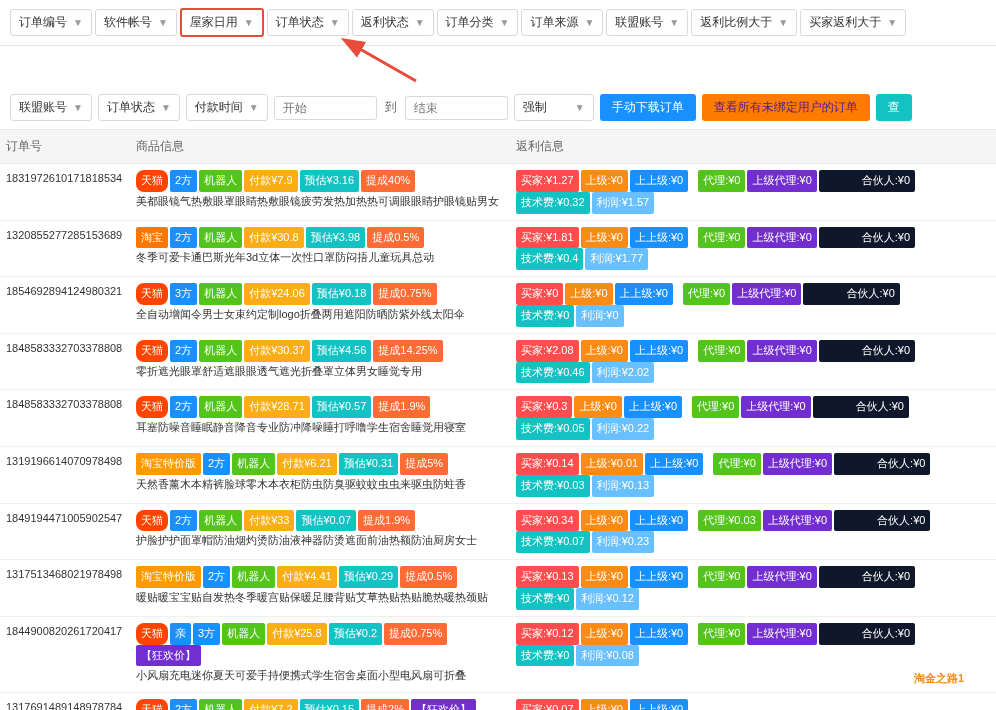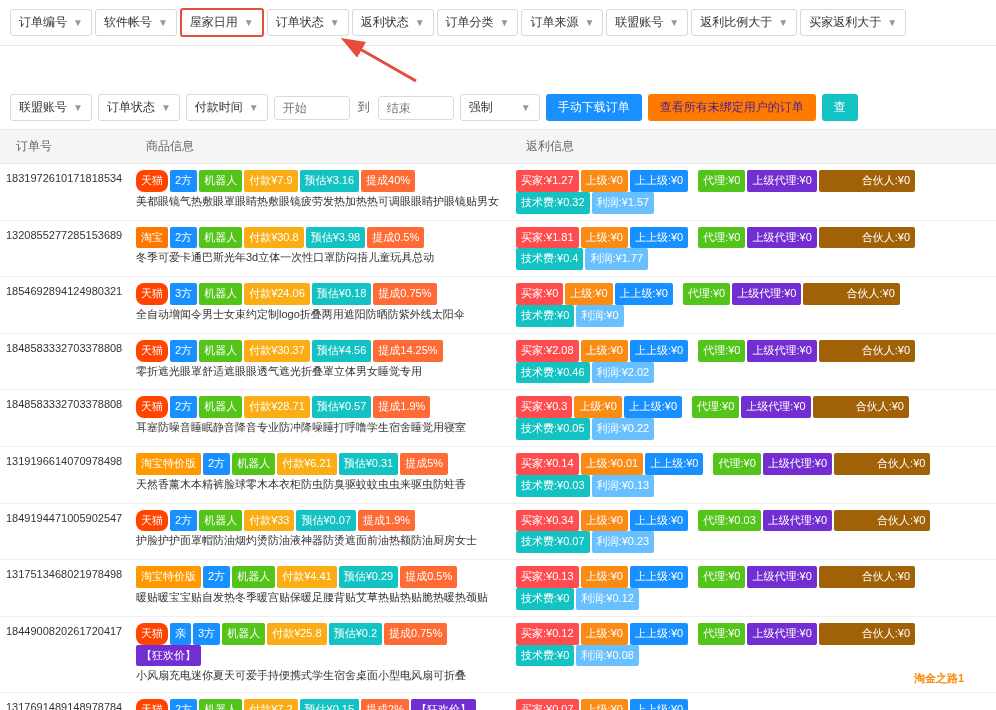--- a/index.html
+++ b/index.html
@@ -90,21 +90,21 @@
       width: 100%;
       border-collapse: collapse;
       font-size: 12px;
     }
 
     thead tr {
       background: #f5f5f5;
     }
 
     thead th {
-      padding: 8px 16px;
+      padding: 8px 6px;
       text-align: left;
       font-weight: normal;
       color: #666;
       border-bottom: 1px solid #e8e8e8;
       white-space: nowrap;
     }
 
     tbody tr {
       border-bottom: 1px solid #f0f0f0;
     }
@@ -153,21 +153,21 @@
       font-size: 11px;
       margin-right: 2px;
     }
 
     .badge-red { background: #ff4d4f; }
     .badge-orange { background: #fa8c16; }
     .badge-blue { background: #1890ff; }
     .badge-green { background: #52c41a; margin-left: 8px; }
     .badge-purple { background: #722ed1; }
     .badge-cyan { background: #13c2c2; }
-    .badge-gray { background: #a16207; padding-left: 43px; }
+    .badge-gray { background: #0f172a; padding-left: 43px; }
     .badge-light-blue { background: #69c0ff; }
 
     .watermark {
       position: fixed;
       bottom: 20px;
       right: 24px;
       background: rgba(255,255,255,0.85);
       border-radius: 4px;
       padding: 4px 8px;
       font-size: 11px;
@@ -185,21 +185,21 @@
       display: flex;
       align-items: center;
       gap: 4px;
     }
 
     .time-input {
       border: 1px solid #d9d9d9;
       border-radius: 3px;
       padding: 4px 8px;
       font-size: 12px;
-      width: 76px;
+      width: 103px;
     }
 
     td { padding: 6px 6px; vertical-align: top; }
   </style>
 </head>
 <body>
 
 <div class="filter-bar-top">
   <div class="filter-item">
     <span>订单编号</span>

